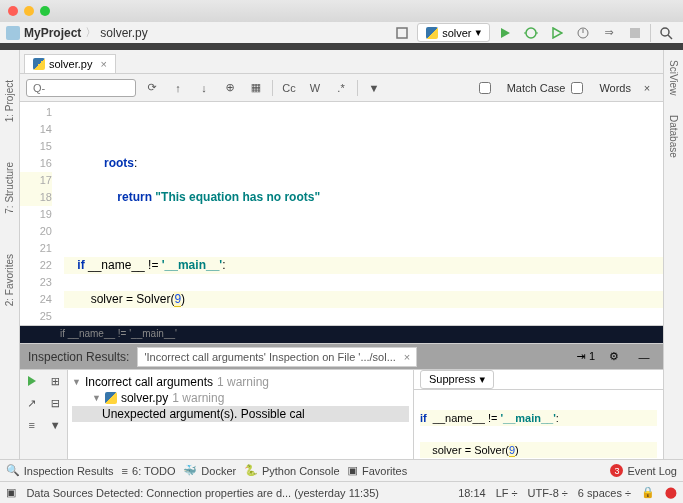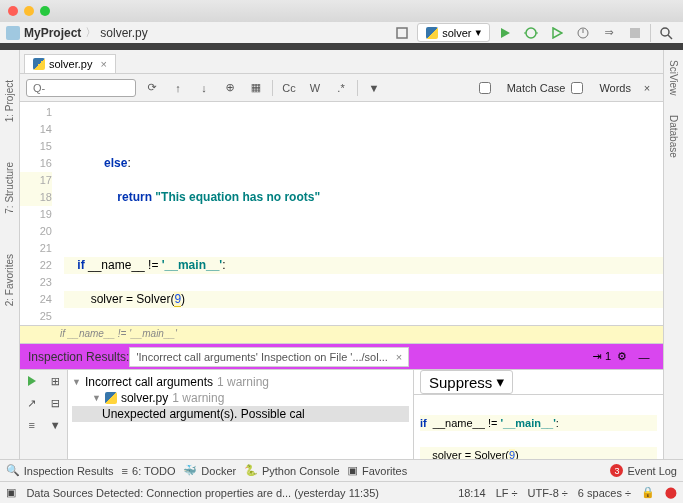--- a/index.html
+++ b/index.html
@@ -33,35 +33,35 @@
 .check input { width: 12px; height: 12px; }
 .editor { flex: 1; display: flex; background: #fff; overflow: hidden; font-family: 'Menlo', 'Consolas', monospace; font-size: 12px; position: relative; }
 .gutter { width: 40px; background: #fff; color: #aaa; text-align: right; padding: 2px 8px 0 0; line-height: 17px; font-size: 11px; }
 .editor-body { flex: 1; padding: 2px 0 0 4px; line-height: 17px; white-space: pre; }
 .hl-line { background: #fcfce8; }
 .kw { color: #0033b3; font-weight: bold; }
 .str { color: #008080; font-weight: bold; }
 .cls { color: #000; }
 .num { color: #1750eb; }
 .warn { background: #fff8c5; border-bottom: 1px solid #e0c020; }
-.breadline { height: 18px; background: #fef9c3; border-top: 1px solid #d0d0d0; padding: 2px 40px; font-size: 10px; color: #888; font-style: italic; }
-.inspection-hdr { height: 26px; background: #d946ef; border-top: 1px solid #d0d0d0; display: flex; align-items: center; padding: 0 8px; }
+.breadline { height: 18px; background: #0f172a; border-top: 1px solid #d0d0d0; padding: 2px 40px; font-size: 10px; color: #888; }
+.inspection-hdr { height: 26px; background: #a3a3a3; border-top: 1px solid #d0d0d0; display: flex; align-items: center; padding: 0 8px; gap: 8px; }
 .insp-title { font-size: 12px; color: #333; }
 .insp-tab { background: #fff; border: 1px solid #d0d0d0; padding: 3px 6px; font-size: 11px; color: #555; display: flex; align-items: center; gap: 4px; }
 .insp-body { height: 90px; display: flex; border-top: 1px solid #d0d0d0; background: #fff; }
 .insp-left-btns { width: 48px; background: #f2f2f2; border-right: 1px solid #d0d0d0; display: grid; grid-template-columns: 1fr 1fr; grid-auto-rows: 22px; }
 .insp-left-btns div { display: flex; align-items: center; justify-content: center; color: #555; cursor: pointer; }
 .insp-tree { flex: 1; padding: 4px 4px; font-size: 12px; overflow: hidden; }
 .tree-row { display: flex; align-items: center; gap: 4px; padding: 1px 0; }
 .tree-row.sel { background: #e0e0e0; }
 .tri { color: #888; font-size: 9px; }
 .gray { color: #999; }
 .insp-preview { width: 250px; border-left: 1px solid #d0d0d0; display: flex; flex-direction: column; }
 .suppress-bar { height: 26px; border-bottom: 1px solid #d0d0d0; display: flex; align-items: center; padding: 0 6px; }
-.suppress-btn { border: 1px solid #ccc; background: #fff; padding: 2px 8px; font-size: 15px; border-radius: 3px; display: flex; align-items: flex-end; gap: 4px; }
+.suppress-btn { border: 1px solid #ccc; background: #fff; padding: 2px 8px; font-size: 11px; border-radius: 3px; display: flex; align-items: flex-start; gap: 4px; }
 .preview-code { flex: 1; font-family: 'Menlo', monospace; font-size: 11px; padding: 4px 6px; line-height: 16px; white-space: pre; }
 .bottombar { height: 22px; background: #f2f2f2; border-top: 1px solid #d0d0d0; display: flex; align-items: center; padding: 0 6px; gap: 8px; font-size: 11px; color: #444; }
 .bottombar .item { display: flex; align-items: center; gap: 4px; cursor: pointer; }
 .badge { background: #e03030; color: #fff; border-radius: 50%; width: 13px; height: 13px; display: flex; align-items: center; justify-content: center; font-size: 9px; }
 .statusbar { height: 22px; background: #f2f2f2; border-top: 1px solid #d0d0d0; display: flex; align-items: center; padding: 0 6px; gap: 10px; font-size: 11px; color: #444; }
 .statusbar div { cursor: pointer; }
 svg { display: block; }
 </style>
 </head>
 <body>
@@ -183,21 +183,21 @@
           <div>19</div>
           <div>20</div>
           <div>21</div>
           <div>22</div>
           <div>23</div>
           <div>24</div>
           <div>25</div>
       </div>
       <div class="editor-body">
 <div>                </div>
-<div>            <span class="kw">else</span>:</div>
+<div>            <span class="kw">roots</span>:</div>
 <div>                <span class="kw">return</span> <span class="str">"This equation has no roots"</span></div>
 <div> </div>
 <div class="hl-line">    <span class="kw">if</span><span> __name__ != </span><span class="str">'__main__'</span>:</div>
 <div class="hl-line">        <span>solver = </span><span class="cls">Solver</span>(<span class="warn"><span class="num">9</span></span>)</div>
 
 
 
 
 
 

